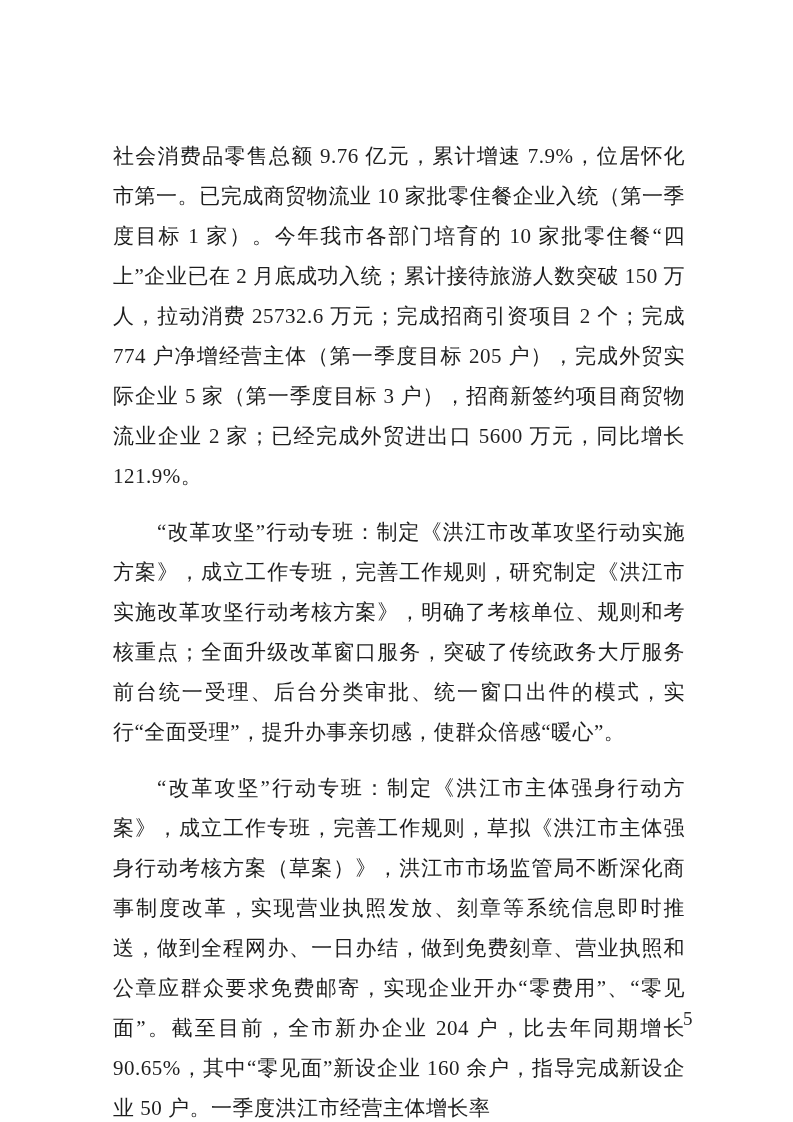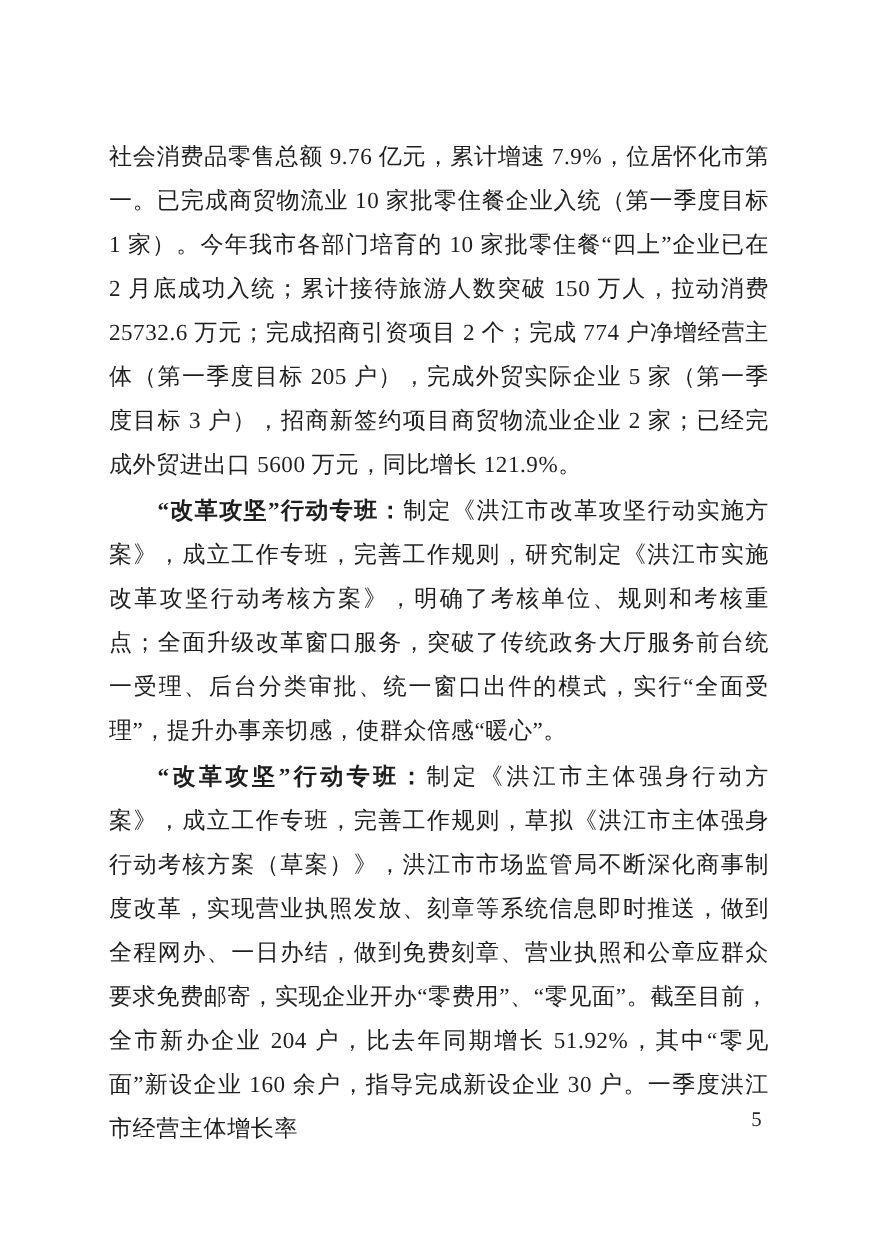--- a/index.html
+++ b/index.html
@@ -21,41 +21,41 @@
     top: 120px;
     width: 604px;
     font-size: 21px;
     line-height: 40px;
     color: #1e1e1e;
     text-align: justify;
     text-justify: inter-ideograph;
     letter-spacing: 0.5px;
   }
   .para {
-    margin: 2px;
+    margin: 16px;
     padding: 0;
   }
   .para.indent {
     text-indent: 2.1em;
   }
   .lead {
-    font-weight: bold;
+    font-weight: normal;
   }
   .page-number {
     position: absolute;
     left: 683px;
     top: 1006px;
     font-size: 19px;
     line-height: 26px;
     color: #2a2a2a;
   }
 </style>
 </head>
 <body>
 
 <div class="page">
   <div class="content">
     <p class="para"><span>社会消费品零售总额 9.76 亿元，累计增速 7.9%，位居怀化市第一。已完成商贸物流业 10 家批零住餐企业入统（第一季度目标 1 家）。今年我市各部门培育的 10 家批零住餐“四上”企业已在 2 月底成功入统；累计接待旅游人数突破 150 万人，拉动消费 25732.6 万元；完成招商引资项目 2 个；完成 774 户净增经营主体（第一季度目标 205 户），完成外贸实际企业 5 家（第一季度目标 3 户），招商新签约项目商贸物流业企业 2 家；已经完成外贸进出口 5600 万元，同比增长 121.9%。</span></p>
     <p class="para indent"><span class="lead">“改革攻坚”行动专班：</span><span>制定《洪江市改革攻坚行动实施方案》，成立工作专班，完善工作规则，研究制定《洪江市实施改革攻坚行动考核方案》，明确了考核单位、规则和考核重点；全面升级改革窗口服务，突破了传统政务大厅服务前台统一受理、后台分类审批、统一窗口出件的模式，实行“全面受理”，提升办事亲切感，使群众倍感“暖心”。</span></p>
-    <p class="para indent"><span class="lead">“改革攻坚”行动专班：</span><span>制定《洪江市主体强身行动方案》，成立工作专班，完善工作规则，草拟《洪江市主体强身行动考核方案（草案）》，洪江市市场监管局不断深化商事制度改革，实现营业执照发放、刻章等系统信息即时推送，做到全程网办、一日办结，做到免费刻章、营业执照和公章应群众要求免费邮寄，实现企业开办“零费用”、“零见面”。截至目前，全市新办企业 204 户，比去年同期增长 51.92%，其中“零见面”新设企业 160 余户，指导完成新设企业 30 户。一季度洪江市经营主体增长率</span></p>
+    <p class="para indent"><span class="lead">“改革攻坚”行动专班：</span><span>制定《洪江市主体强身行动方案》，成立工作专班，完善工作规则，草拟《洪江市主体强身行动考核方案（草案）》，洪江市市场监管局不断深化商事制度改革，实现营业执照发放、刻章等系统信息即时推送，做到全程网办、一日办结，做到免费刻章、营业执照和公章应群众要求免费邮寄，实现企业开办“零费用”、“零见面”。截至目前，全市新办企业 204 户，比去年同期增长 90.65%，其中“零见面”新设企业 160 余户，指导完成新设企业 50 户。一季度洪江市经营主体增长率</span></p>
   </div>
   <div class="page-number">5</div>
 </div>
 
 </body></html>

